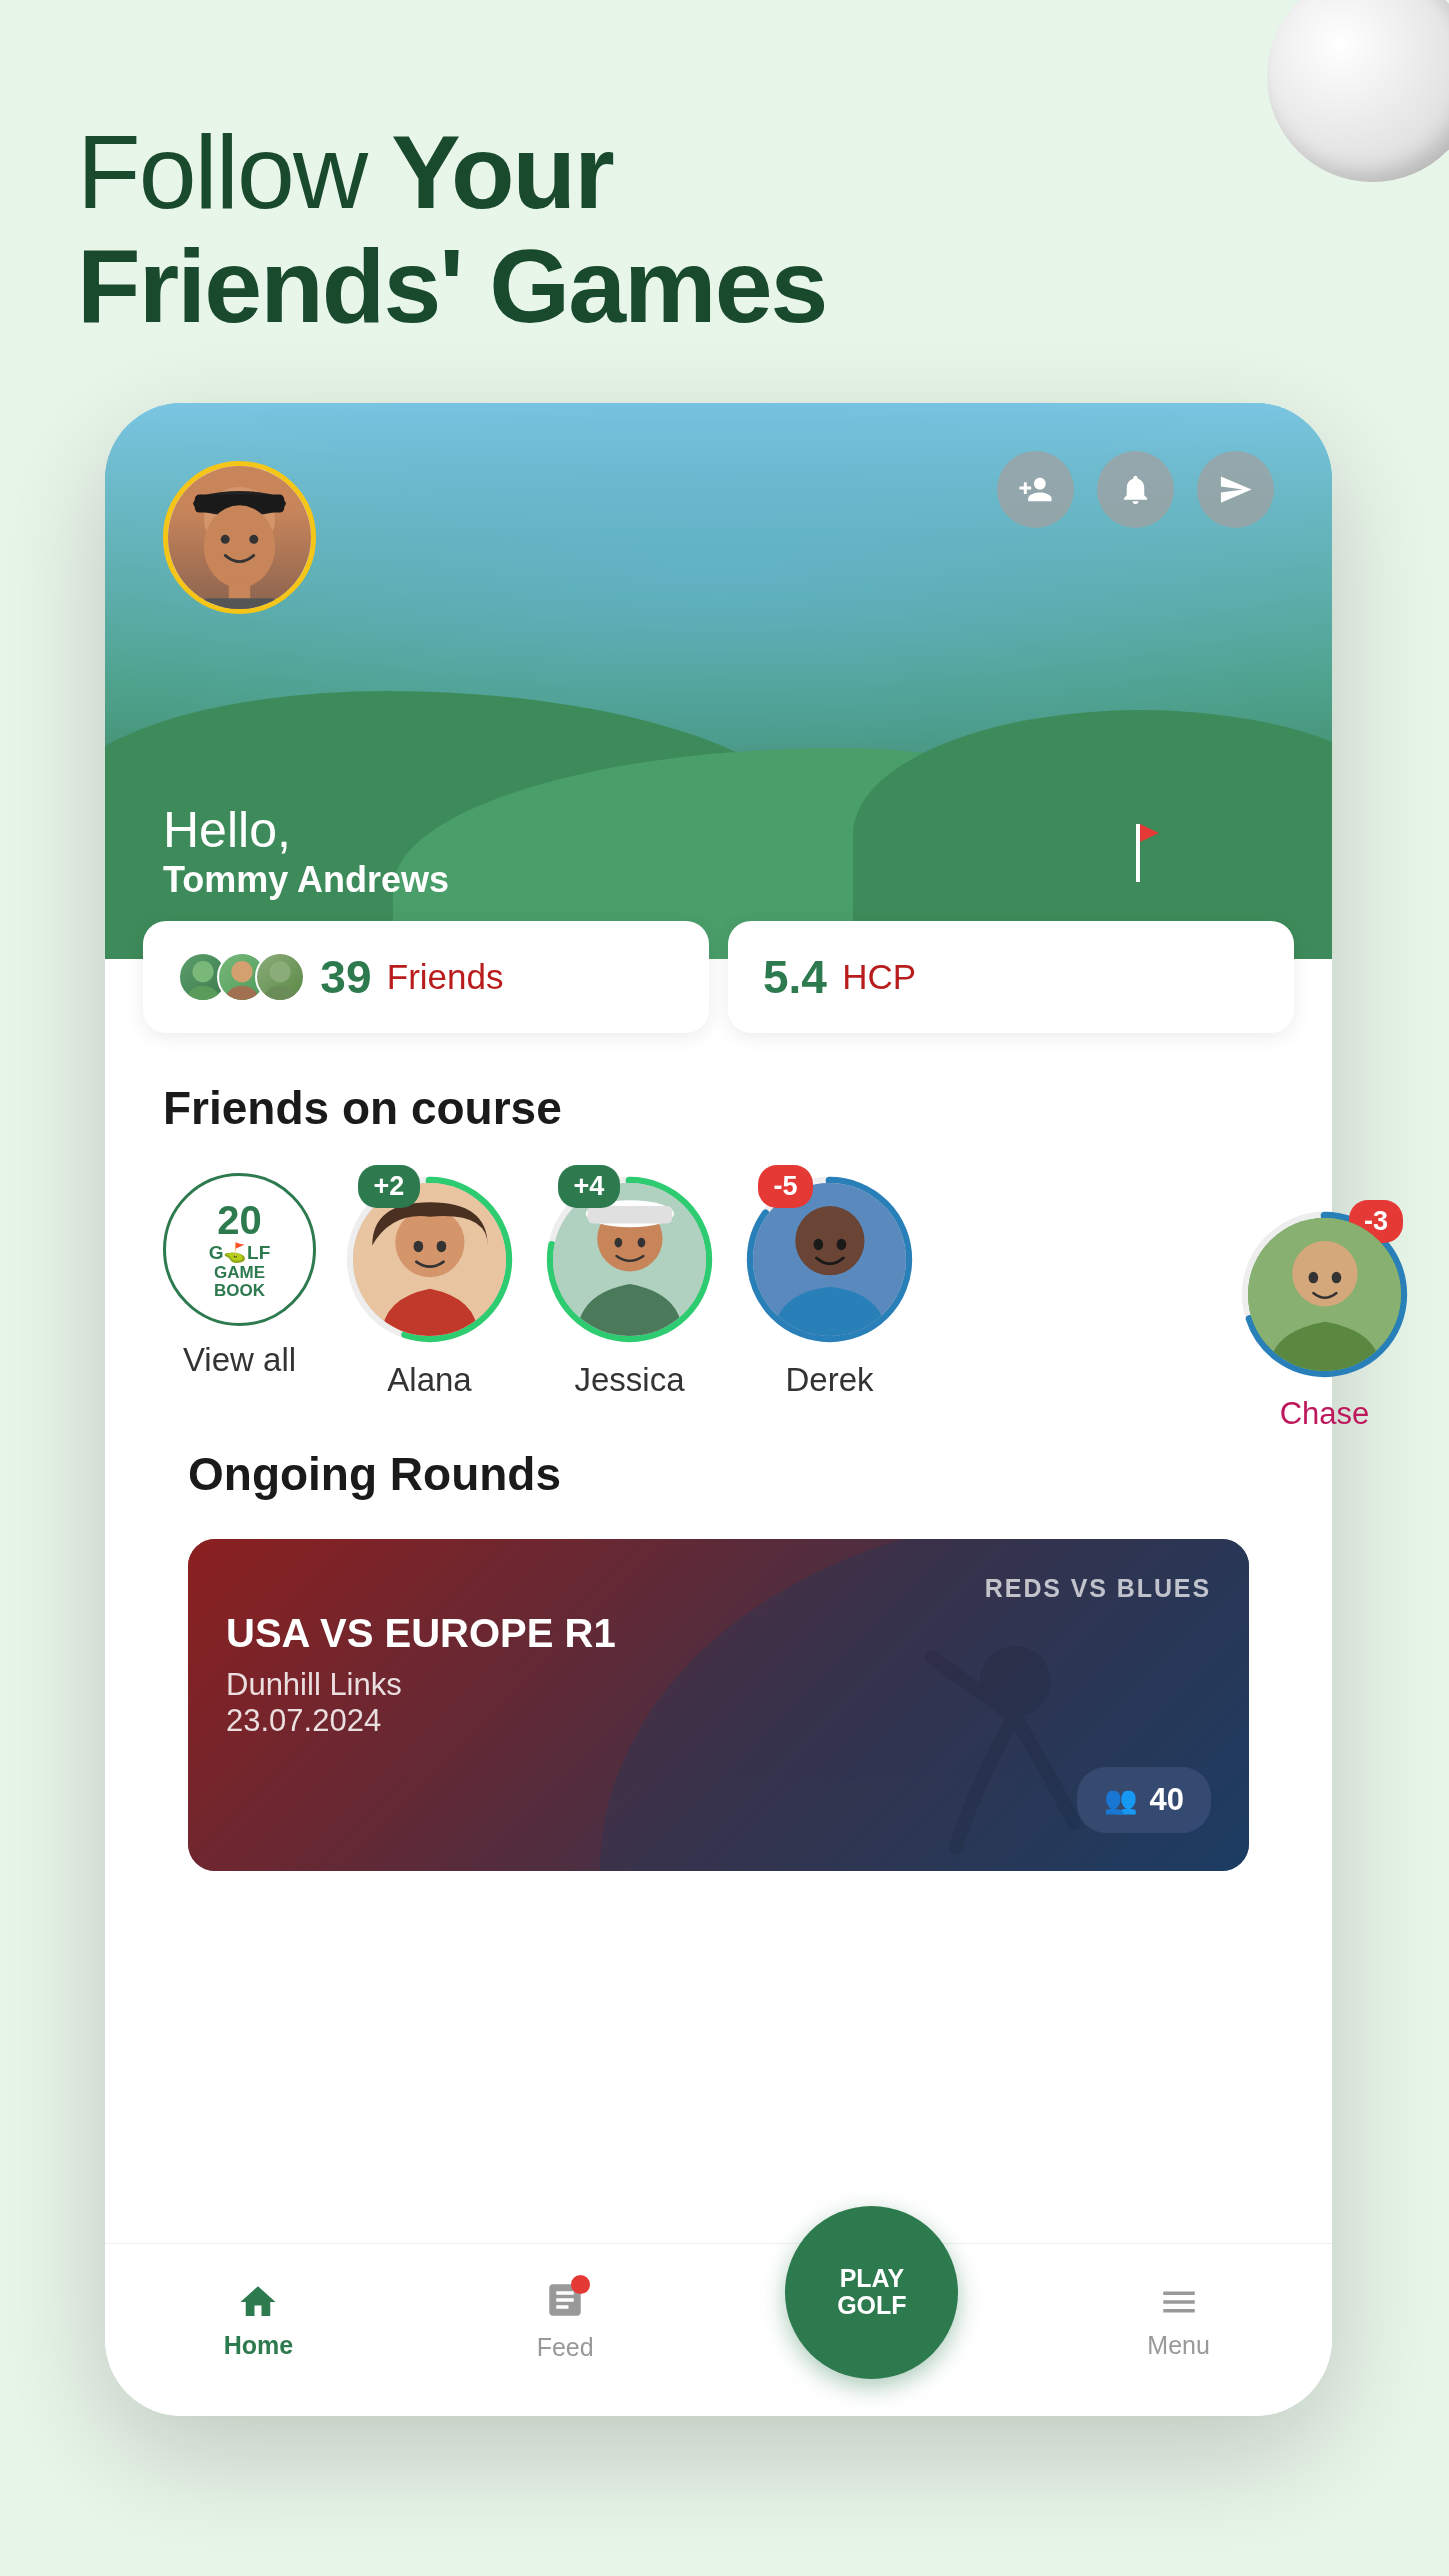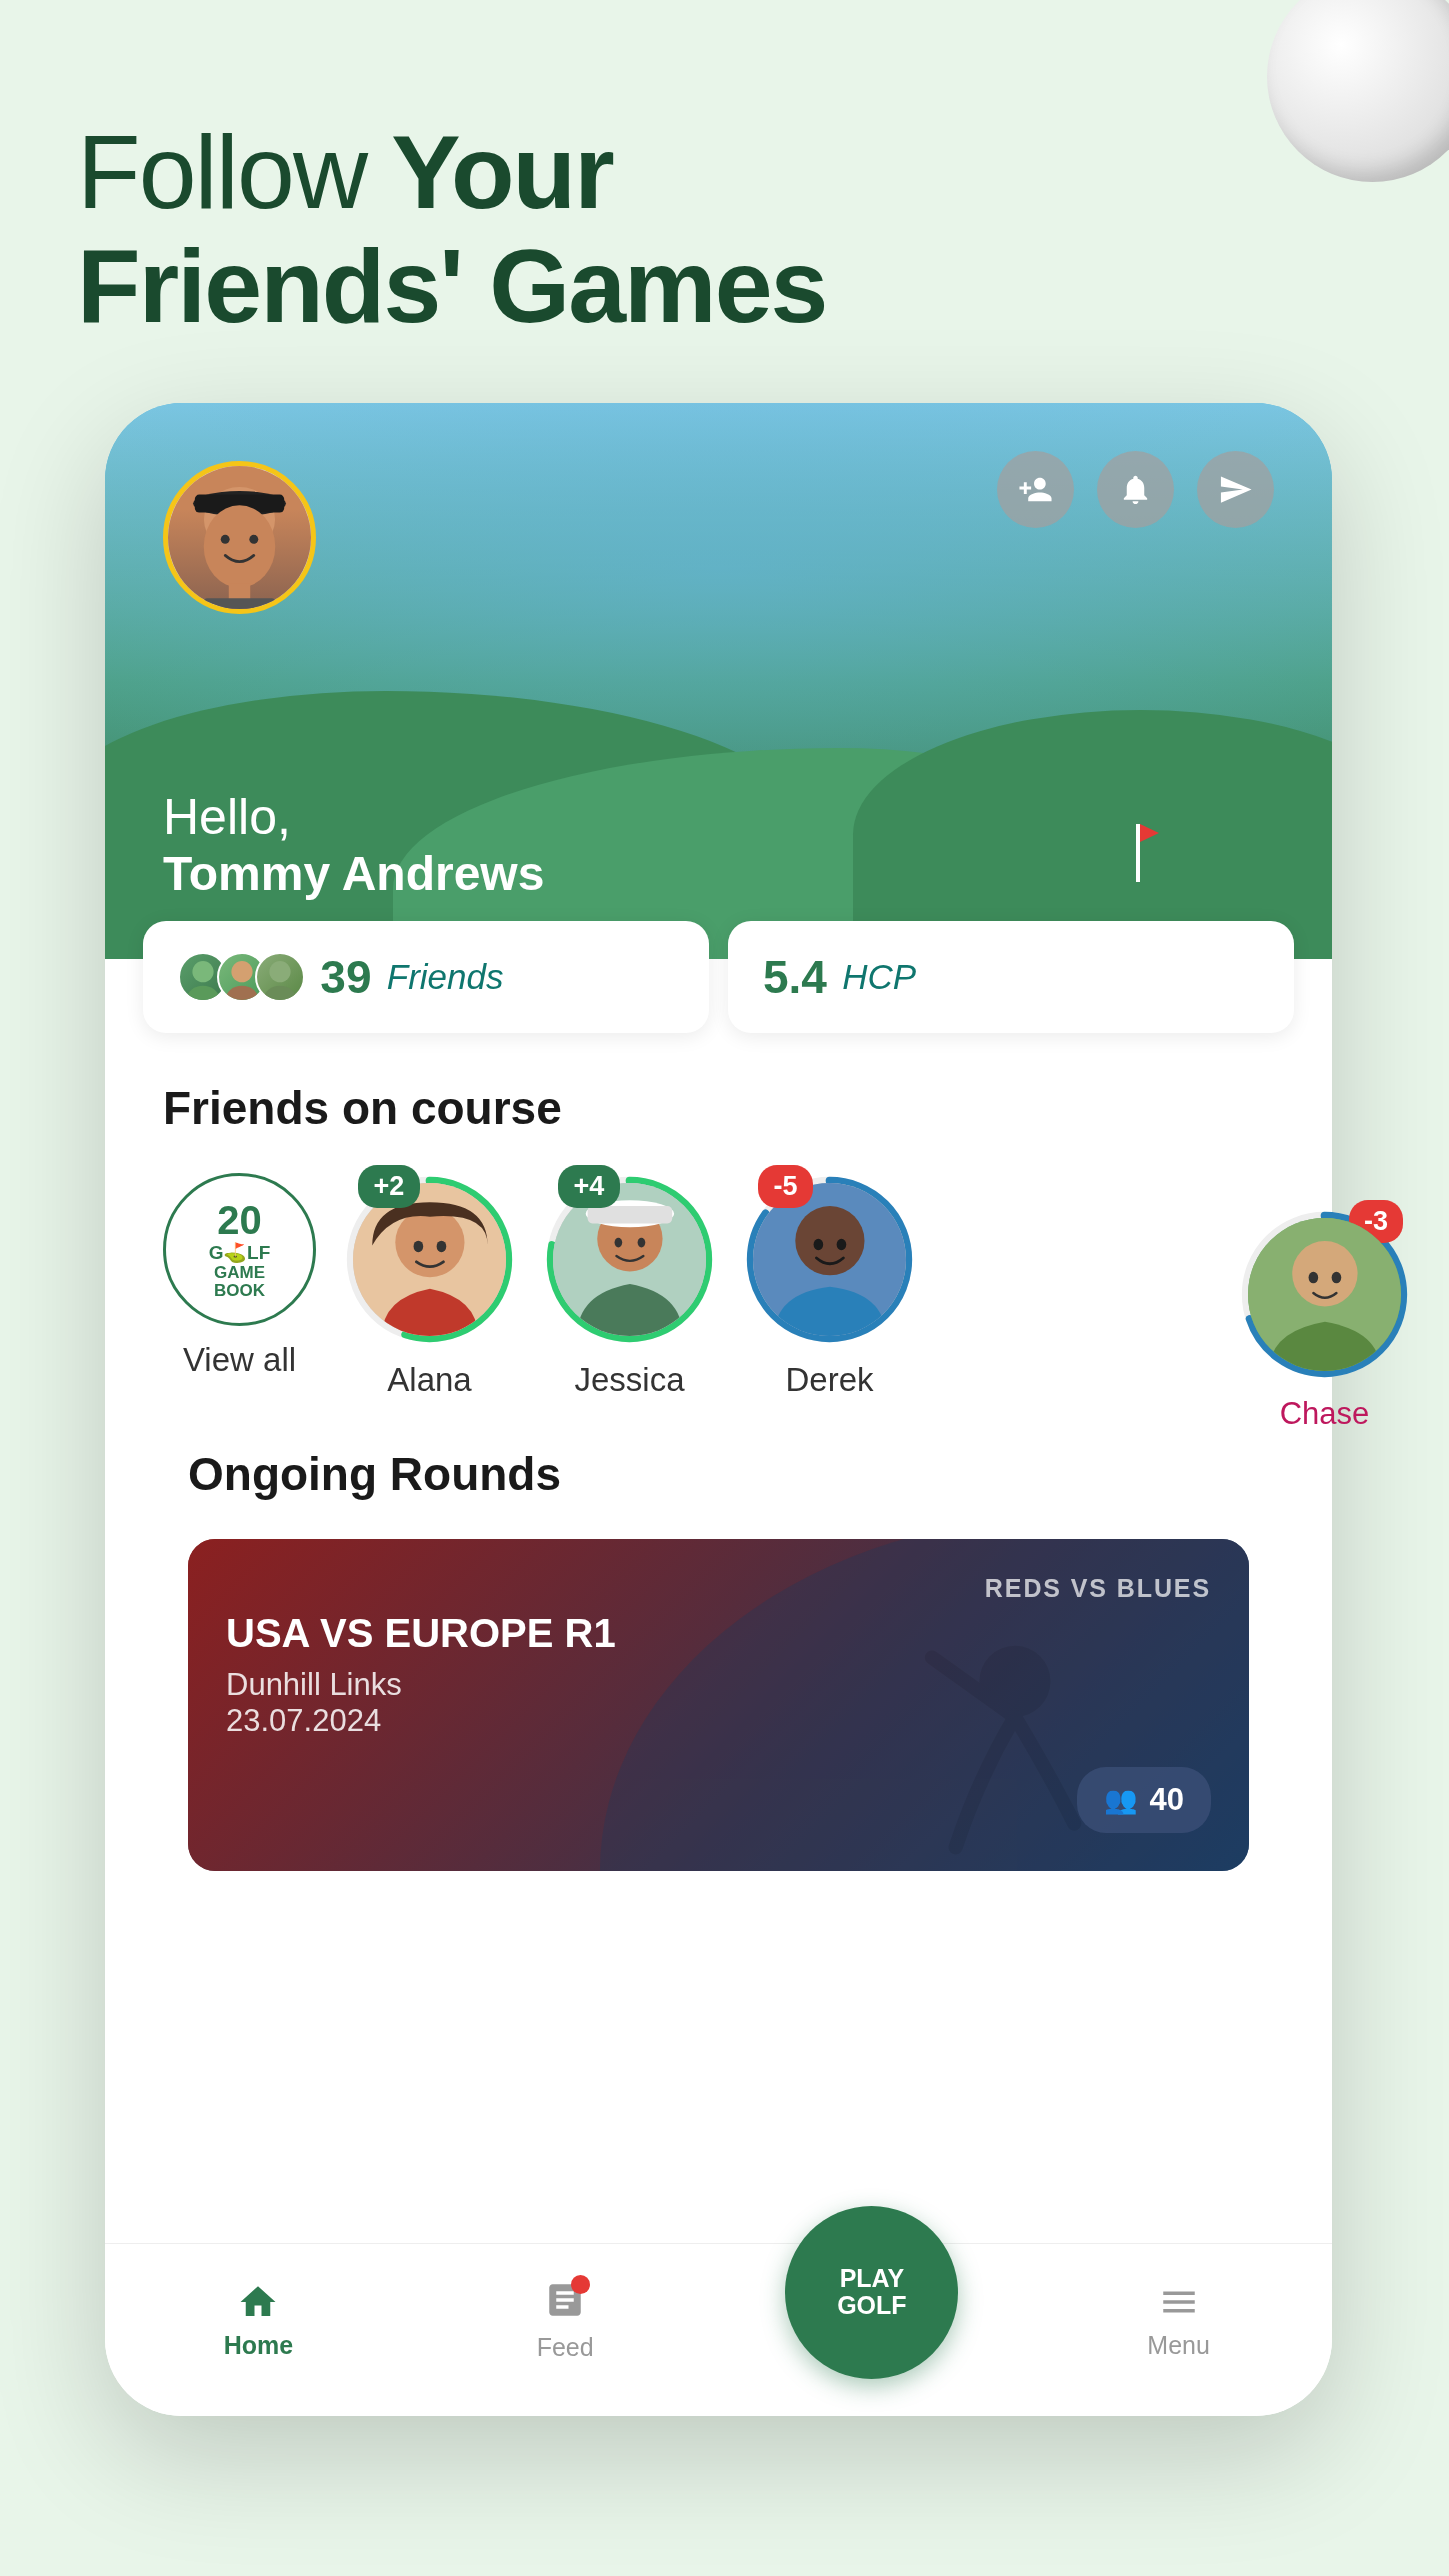--- a/index.html
+++ b/index.html
@@ -179,21 +179,21 @@
       left: 58px;
       color: white;
     }
 
     .hello-text .hello {
       font-size: 50px;
       font-weight: 400;
     }
 
     .hello-text .name {
-      font-size: 48px;
+      font-size: 36px;
       font-weight: 700;
     }
 
     
     .stats-row {
       display: flex;
       margin: 0 38px;
       margin-top: -38px;
       position: relative;
       z-index: 10;
@@ -235,23 +235,22 @@
     .stat-avatar.a3 { background: linear-gradient(135deg, #8aac78, #5a8845); }
 
     .stat-number {
       font-size: 46px;
       font-weight: 700;
       color: #2d7a4f;
     }
 
     .stat-label {
       font-size: 35px;
-      color: #0f766e;
+      color: #b91c1c;
       font-weight: 400;
-      font-style: italic;
     }
 
     
     .section {
       padding: 48px 58px 0;
     }
 
     .section-title {
       font-size: 46px;
       font-weight: 700;

